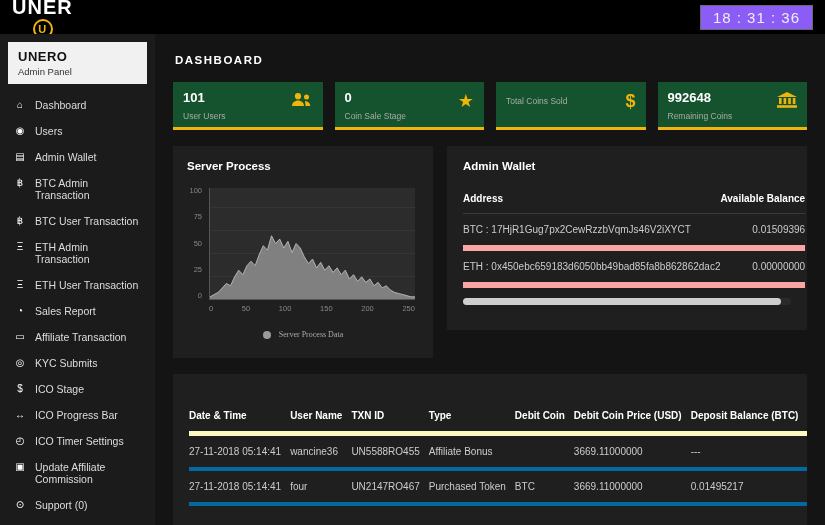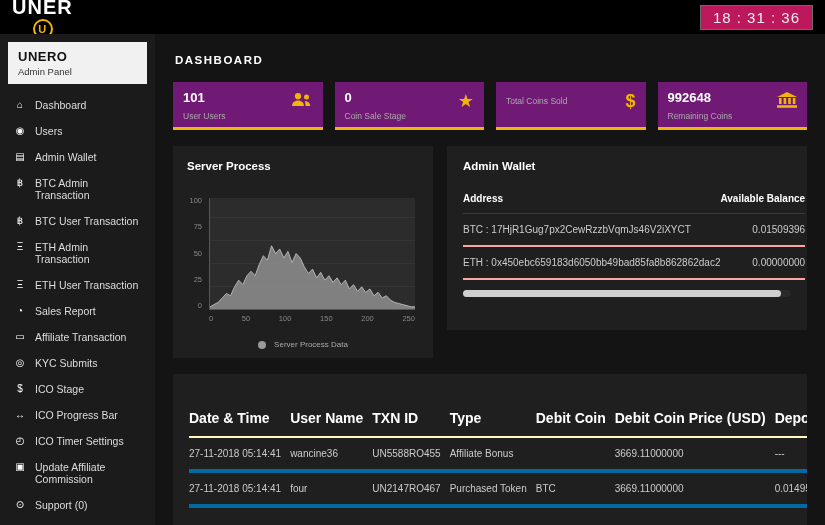--- a/index.html
+++ b/index.html
@@ -7,77 +7,77 @@
     font-family:"Liberation Sans", "DejaVu Sans", sans-serif; }
   
   .topbar { height:34px; background:#000; display:flex; align-items:center;
     justify-content:space-between; padding:0 12px; }
   .logo { display:flex; align-items:center; color:#fff; font-weight:bold;
     font-size:20px; letter-spacing:1px; cursor:pointer;flex-direction:column; }
   .logo-emblem { width:20px; height:20px; border:2px solid #f0b40b; border-radius:50%;
     color:#f0b40b; font-size:11px; font-weight:bold; display:inline-flex;
     align-items:center; justify-content:center; margin-left:1px;
     box-shadow:0 0 0 1px #000 inset; }
-  .clock { border:1px solid #6a6a6a; background:#be185d; color:#eee;
+  .clock { border:1px solid #6a6a6a; background:#8b5cf6; color:#eee;
     padding:3px 12px; font-size:15px; letter-spacing:1px; }
   
   .content { display:flex; height:491px; }
   .sidebar { width:155px; background:#1b1b1b; flex:none; padding-bottom:6px; }
   .brand-block { background:#f1f1f1; margin:8px; padding:7px 10px; }
   .brand-title { font-size:13px; font-weight:bold; color:#111; letter-spacing:0.5px; }
   .brand-sub { font-size:9.5px; color:#333; margin-top:2px; }
   .menu-item { display:flex; align-items:flex-start; gap:9px; padding:7px 14px;
     color:#ddd; font-size:10.5px; cursor:pointer; }
   .menu-icon { width:12px; flex:none; color:#fff; font-size:10px; text-align:center; }
   
   .main { flex:1; padding:12px 18px 0 18px; overflow:hidden; }
   .page-title { color:#fff; font-size:11.5px; font-weight:bold; letter-spacing:1.5px;
     margin:8px 0 16px 2px; }
   .stats-row { display:flex; gap:12px; }
-  .stat-card { flex:1; background:#701a75; border-bottom:3px solid #f0b40b;
+  .stat-card { flex:1; background:#14532d; border-bottom:3px solid #f0b40b;
     padding:8px 10px 6px 10px; position:relative; height:48px; }
   .stat-value { color:#fff; font-size:13px; font-weight:bold; }
   .stat-label { color:#aaa; font-size:8.5px; margin-top:6px; }
   .stat-icon { position:absolute; right:10px; top:10px; color:#f0b40b;
     font-size:18px; line-height:1; }
   .stat-icon svg { fill:#f0b40b; }
   
   .row2 { display:flex; gap:14px; margin-top:16px; align-items:flex-start;justify-content:flex-end; }
   .card { background:#1f1f1f; }
   .server-card { width:260px; flex:none; padding:14px; height:212px; }
   .card-title { color:#fff; font-size:11.5px; font-weight:bold; }
-  .chart-wrap { position:relative; height:130px; margin-top:24px; }
+  .chart-wrap { position:relative; height:130px; margin-top:14px; }
   .y-axis { position:absolute; left:0; top:0; bottom:16px; width:18px; display:flex;
     flex-direction:column; justify-content:space-between; align-items:flex-end;
     color:#888; font-size:7.5px; padding-right:3px; }
   .x-axis { position:absolute; left:22px; right:4px; bottom:0; height:12px; display:flex;
     justify-content:space-between; color:#888; font-size:7.5px; }
   .plot { position:absolute; left:22px; right:4px; top:2px; bottom:16px;
     background:#2c2c2c; border-left:1px solid #555; border-bottom:1px solid #555;
     background-image:repeating-linear-gradient(to top, transparent 0, transparent 22px, #353535 22px, #353535 23px); }
   .plot svg { width:100%; height:100%; display:block; }
   .legend { display:flex; align-items:center; justify-content:center; gap:8px;
-    margin-top:14px; cursor:pointer; }
+    margin-top:14px; cursor:pointer;font-family:Liberation Serif, serif; }
   .legend-dot { width:8px; height:8px; border-radius:50%; background:#9a9a9a; }
   .legend-text { color:#aaa; font-size:8px; }
   
   .wallet-card { flex:1; padding:14px 16px; height:184px; overflow:hidden; }
   .wallet-table { width:100%; border-collapse:collapse; margin-top:12px; }
   .wallet-table th { color:#fff; font-size:10px; font-weight:bold; text-align:left;
     padding:9px 0; border-bottom:1px solid #3a3a3a; white-space:nowrap; }
   .wallet-table th:last-child, .wallet-table td:last-child { text-align:right; }
   .wallet-table td { color:#ccc; font-size:10px; padding:10px 0;
-    border-bottom:2px solid #fca5a5; white-space:nowrap; overflow:hidden; max-width:268px; }
+    border-bottom:6px solid #fca5a5; white-space:nowrap; overflow:hidden; max-width:268px; }
   .hscroll { margin-top:10px; height:7px; background:#2a2a2a; border-radius:4px; }
   .hscroll-thumb { width:97%; height:7px; background:#cfcfcf; border-radius:4px; cursor:pointer; }
   
   .txn-card { margin-top:16px; padding:14px 16px; overflow:hidden; height:160px; }
   .txn-table { border-collapse:collapse; margin-top:12px; width:100%; }
-  .txn-table th { color:#fff; font-size:14px; font-weight:bold; text-align:left;
-    padding:10px 9px 10px 0; border-bottom:2px solid #fef9c3; white-space:nowrap; }
+  .txn-table th { color:#fff; font-size:10px; font-weight:bold; text-align:left;
+    padding:10px 9px 10px 0; border-bottom:5px solid #fef9c3; white-space:nowrap; }
   .txn-table td { color:#ccc; font-size:10px; padding:10px 9px 10px 0;
     border-bottom:4px solid #0369a1; white-space:nowrap; }
 </style>
 </head>
 <body>
 
 <div class="topbar">
   <div class="logo">
     <span>UNER</span>
     <span class="logo-emblem">U</span>

